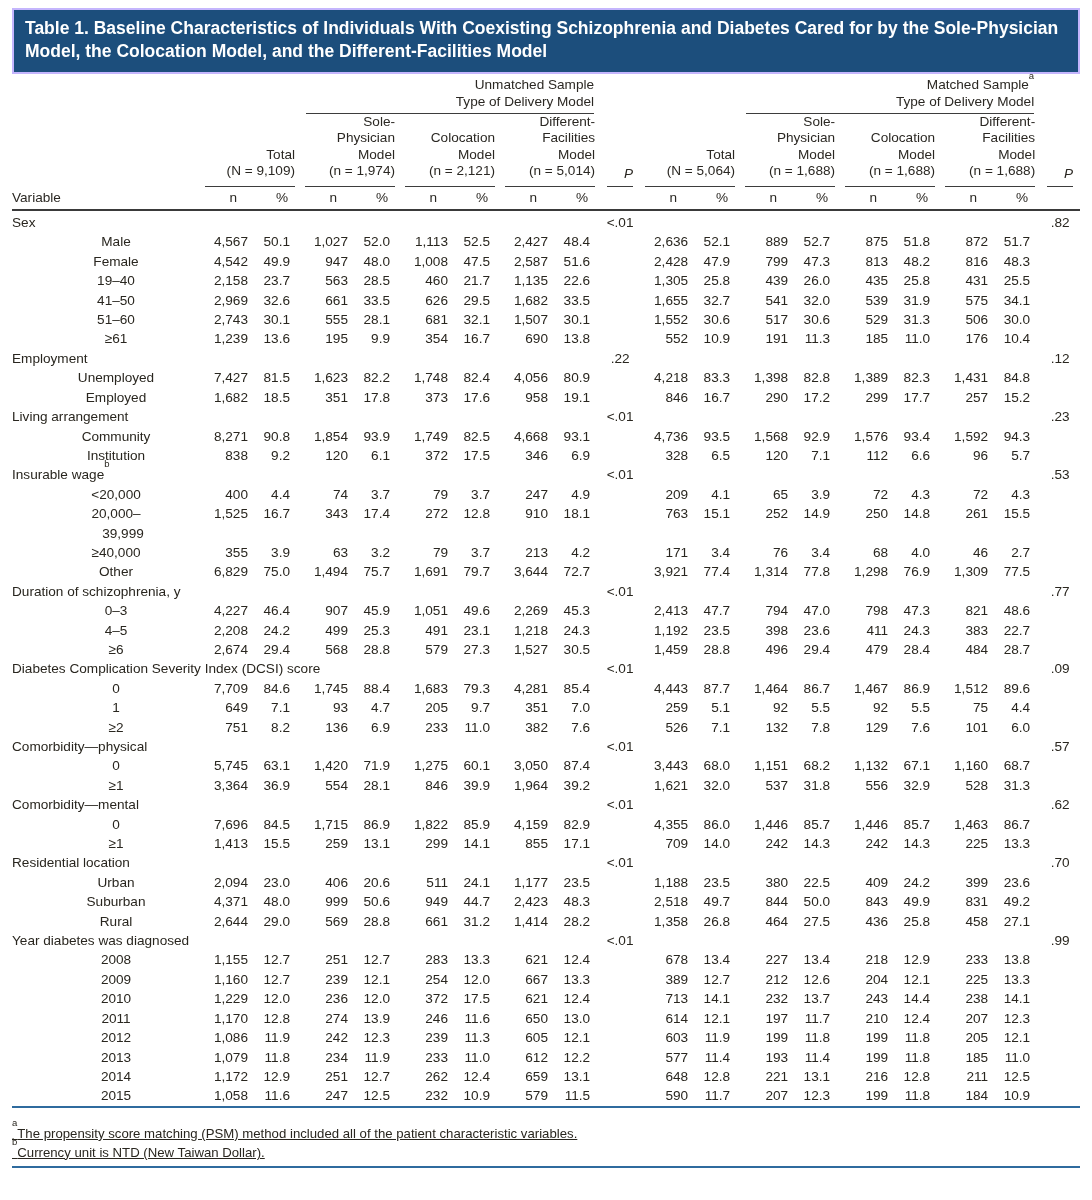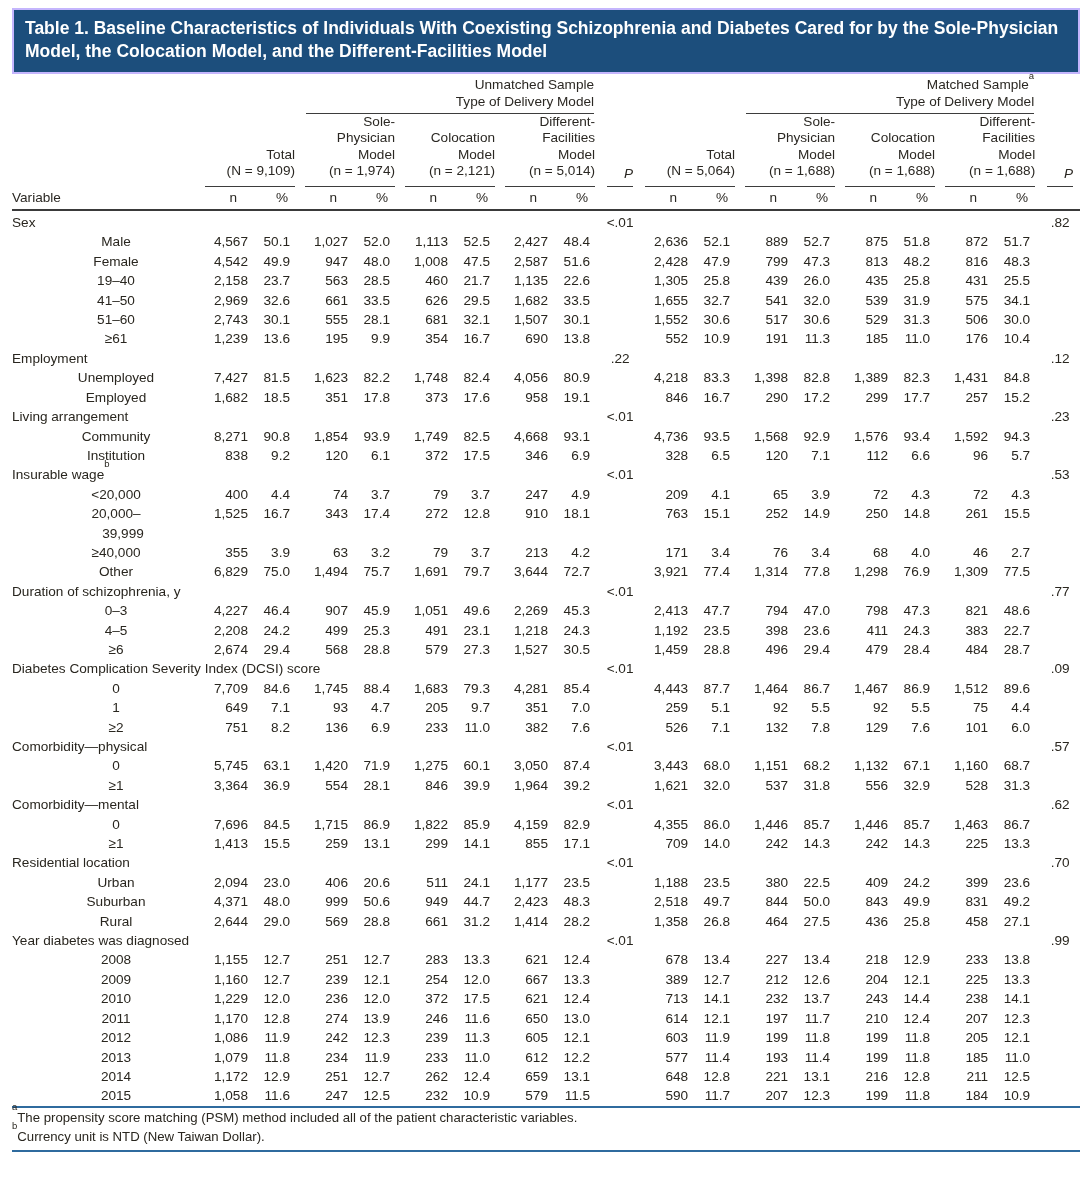--- a/index.html
+++ b/index.html
@@ -50,22 +50,22 @@
   td.item-label{text-align:center;padding-left:20px;white-space:pre-line;}
   td.item-label.wrap2{padding-left:34px;text-indent:-14px;}
   td.cn{text-align:right;padding-right:7px;}
   td.cp{text-align:right;padding-right:10px;}
   td.pval{text-align:center;}
   tbody tr:first-child td{padding-top:2px;}
 
   sup{font-size:9.5px;vertical-align:top;position:relative;top:-1px;line-height:0;}
 
   
-  .footnotes{width:1068px;font-size:13.2px;line-height:19px;padding:0 0 4px 0;
-             border-bottom:2px solid #2f6b9e;color:#29261f;}
+  .footnotes{width:1068px;font-size:13.2px;line-height:19px;padding:16px 0 4px 0;
+             border-bottom:2px solid #2f6b9e;color:#29261f;text-decoration:underline;}
   .footnotes .fn{white-space:normal;}
 </style>
 </head>
 <body>
 
 <div class="page">
 
   <div class="title-bar">
     <span>Table 1. Baseline Characteristics of Individuals With Coexisting Schizophrenia and Diabetes Cared for by the Sole-Physician Model, the Colocation Model, and the Different-Facilities Model</span>
   </div>

